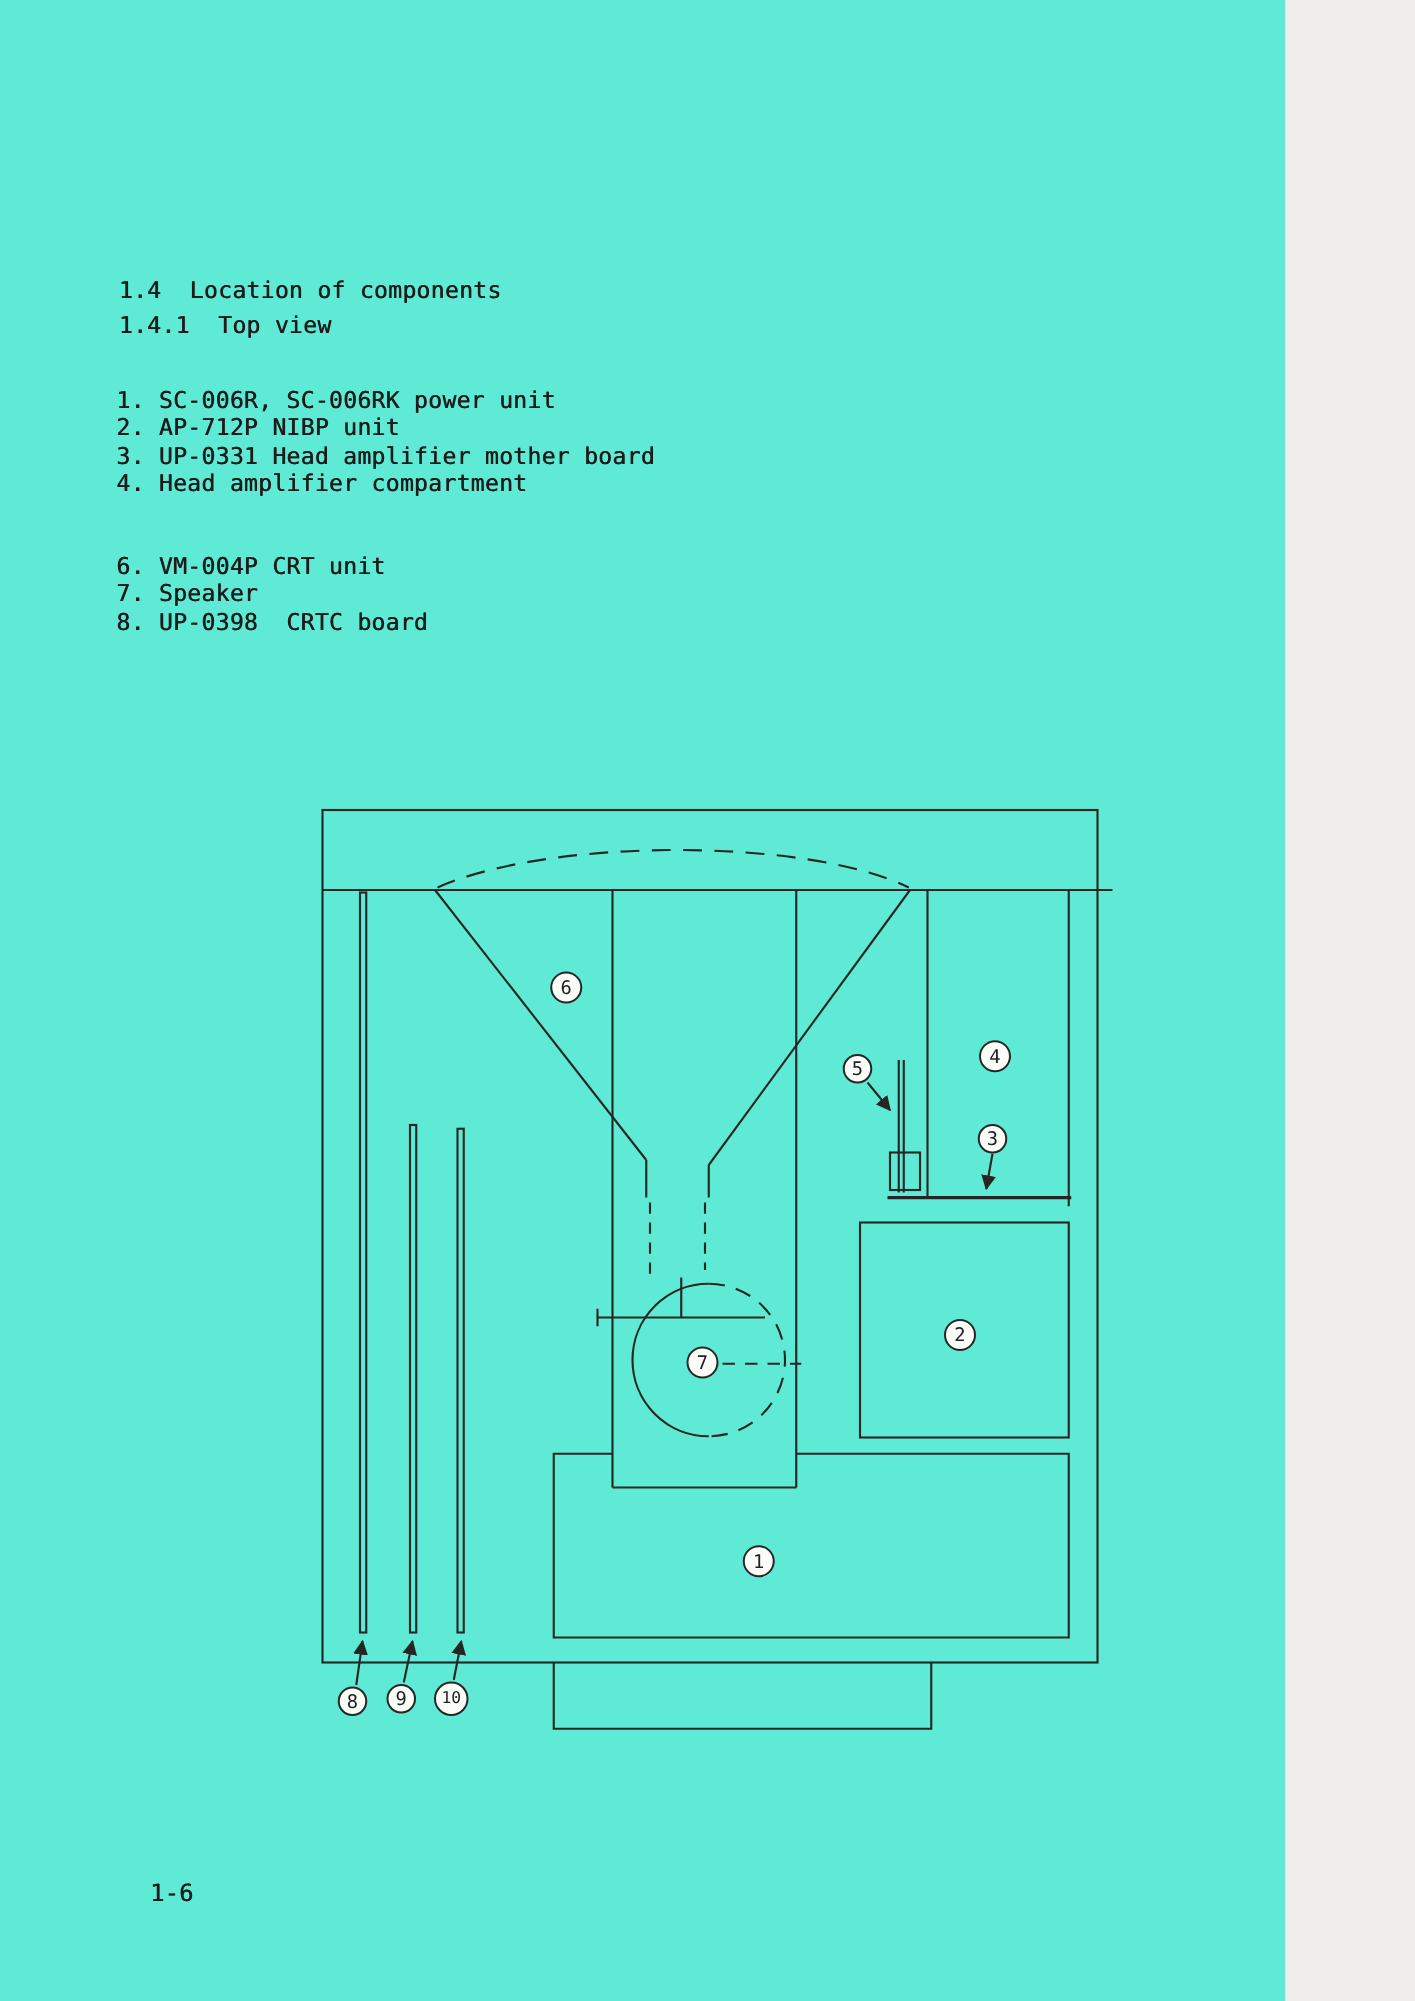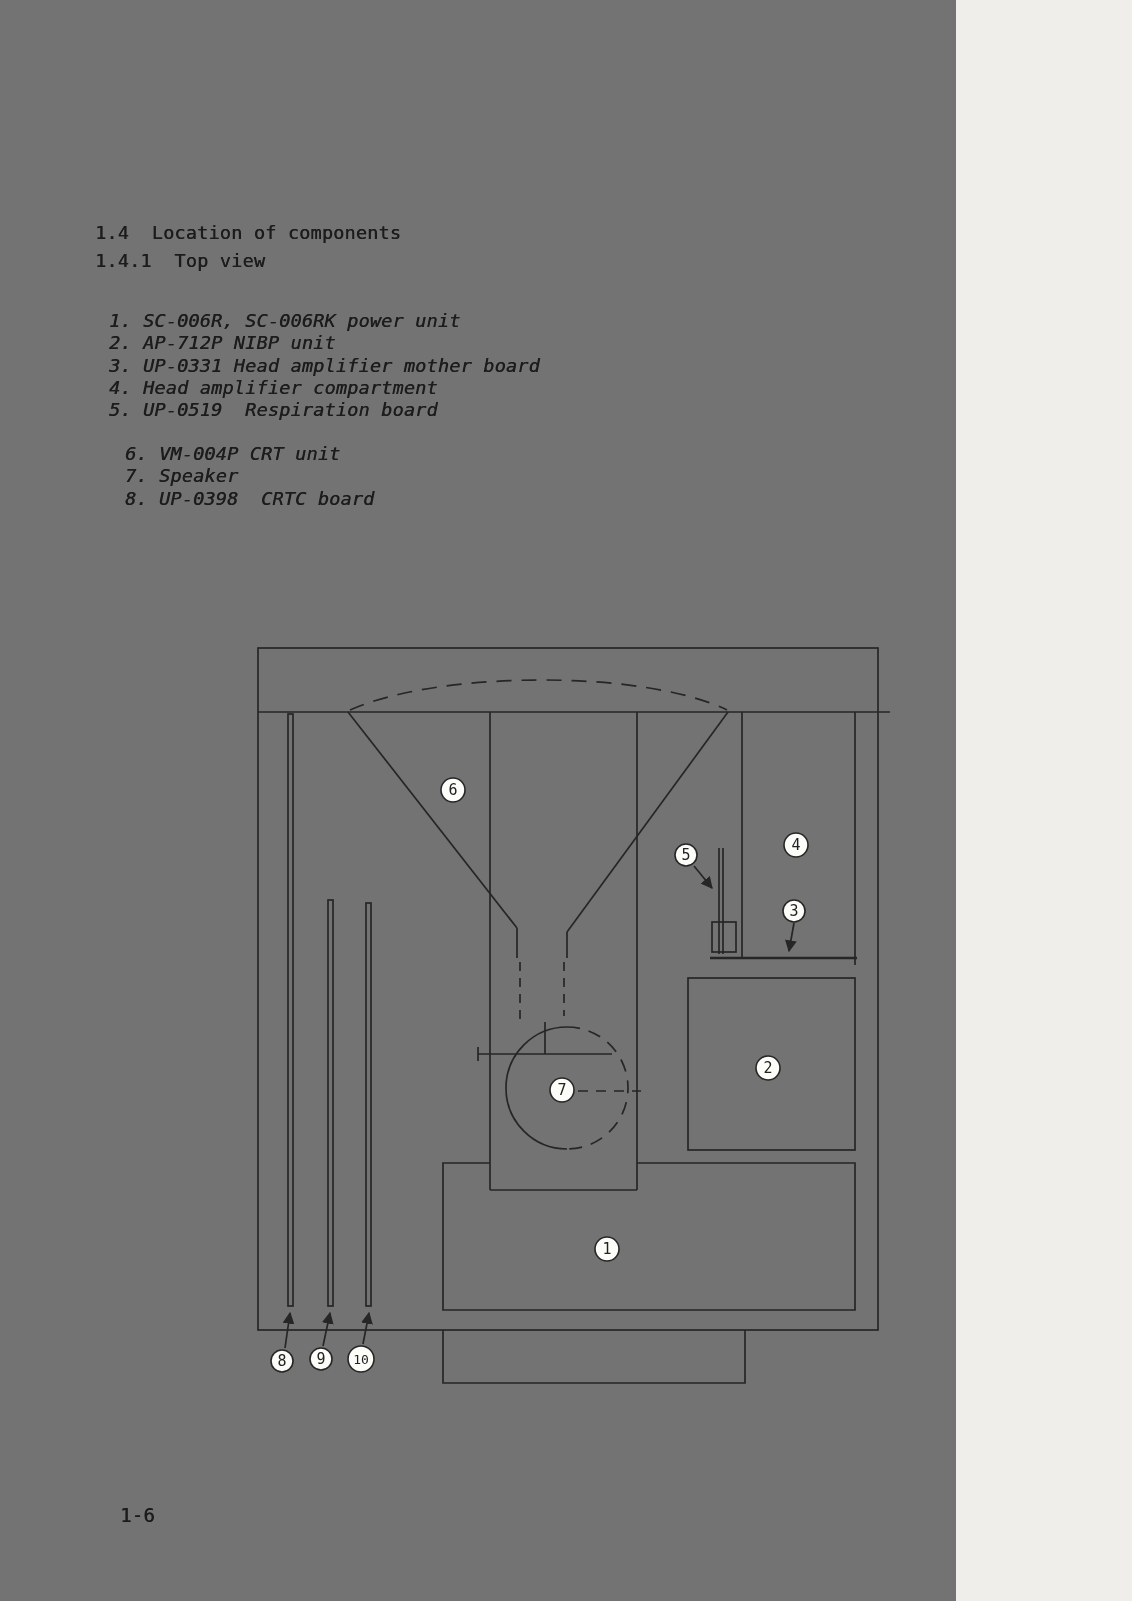--- a/index.html
+++ b/index.html
@@ -1,33 +1,33 @@
 <!DOCTYPE html>
 <html><head>
 <meta charset="utf-8">
 <style>
   * { margin: 0; padding: 0; box-sizing: border-box; }
   html, body { width: 1132px; background: #efeeea; }
   .page {
     position: relative;
-    width: 956px;
+    width: 1028px;
     height: 1601px;
-    background: #737373;
+    background: #5eead4;
     font-family: "DejaVu Sans Mono", "Liberation Mono", monospace;
     color: #1c1c1c;
     overflow: hidden;
   }
   .tline {
     position: absolute;
     white-space: pre;
     font-size: 18.5px;
     letter-spacing: 0.2px;
     text-shadow: 0.4px 0 0 currentColor;
   }
-  .list { position: absolute; left: 109px; font-style: italic; }
+  .list { position: absolute; left: 93px; }
   .list .line {
     white-space: pre;
     font-size: 18.5px;
     line-height: 22.3px;
     height: 22.3px;
     letter-spacing: 0.2px;
     text-shadow: 0.4px 0 0 currentColor;
   }
   .diagram-svg { position: absolute; left: 240px; top: 600px; }
   svg text {
@@ -43,24 +43,23 @@
 
   <div class="tline" style="left:95px; top:222px;">1.4  Location of components</div>
 
   <div class="tline" style="left:95px; top:250px;">1.4.1  Top view</div>
 
   <div class="list" style="top:310px;">
     <div class="line">1. SC-006R, SC-006RK power unit</div>
     <div class="line">2. AP-712P NIBP unit</div>
     <div class="line">3. UP-0331 Head amplifier mother board</div>
     <div class="line">4. Head amplifier compartment</div>
-    <div class="line">5. UP-0519  Respiration board</div>
   </div>
 
-  <div class="list" style="top:443px;margin-left:16px;">
+  <div class="list" style="top:443px;">
     <div class="line">6. VM-004P CRT unit</div>
     <div class="line">7. Speaker</div>
     <div class="line">8. UP-0398  CRTC board</div>
   </div>
 
   <svg class="diagram-svg" width="680" height="820" viewBox="240 600 680 820">
     <defs>
       <marker id="arrow" viewBox="0 0 10 10" refX="9" refY="5" markerWidth="7" markerHeight="7" orient="auto-start-reverse">
         <path d="M0,0 L10,5 L0,10 z" fill="#262626"></path>
       </marker>

